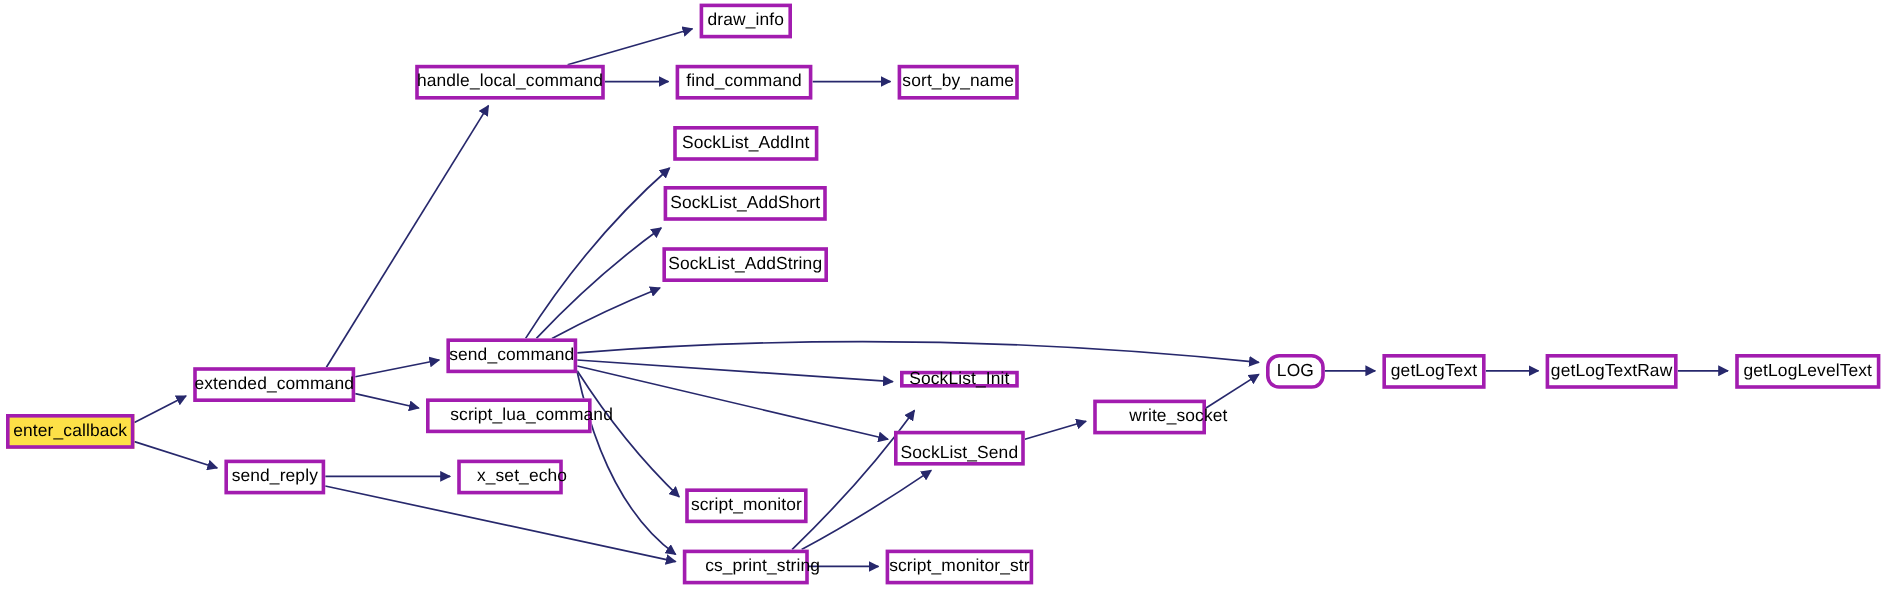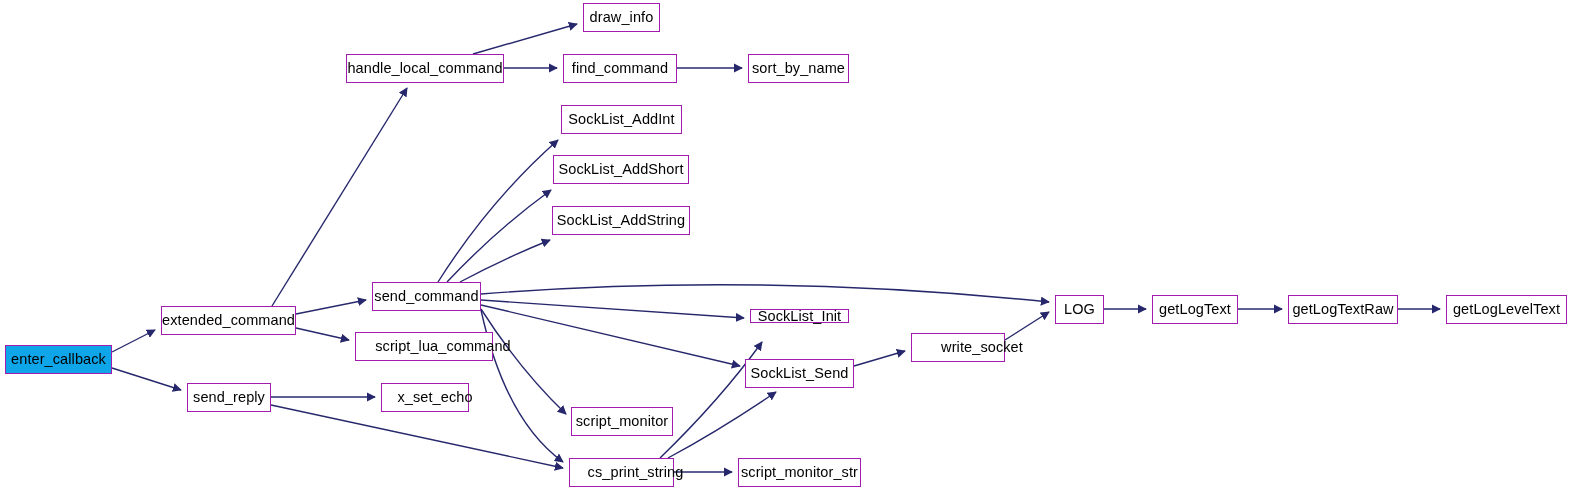--- a/index.html
+++ b/index.html
@@ -21,34 +21,34 @@
     position: absolute;
     left: 0;
     top: 0;
     width: 1573px;
     height: 493px;
     pointer-events: none;
   }
   .node {
     position: absolute;
     box-sizing: border-box;
-    border: 1px solid #a21caf;
+    border: 3px solid #a21caf;
     background: #ffffff;
     color: #000000;
     font-size: 14.5px;
     line-height: 1;
     display: flex;
     align-items: center;
     justify-content: center;
     white-space: nowrap;
     letter-spacing: 0.1px;
     z-index: 5;
   }
   .node.current {
-    background: #0ea5e9;
+    background: #fde047;
   }
 </style>
 </head>
 <body>
 
 <div id="graph">
 
   <svg id="edge-layer" viewBox="0 0 1573 493" xmlns="http://www.w3.org/2000/svg">
     <defs>
       <marker id="arrow" viewBox="0 0 10 10" refX="9" refY="5" markerWidth="6.5" markerHeight="6.5" orient="auto-start-reverse">
@@ -121,36 +121,36 @@
       </div>
       <div class="node" style="left: 553px; top: 155px; width: 136px; height: 29px;">
         <span>SockList_AddShort</span>
       </div>
       <div class="node" style="left: 552px; top: 206px; width: 138px; height: 29px;">
         <span>SockList_AddString</span>
       </div>
       <div class="node" style="left: 750px; top: 309px; width: 99px; height: 14px;">
         <span>SockList_Init</span>
       </div>
-      <div class="node" style="left: 745px; top: 359px; width: 109px; height: 29px;">
+      <div class="node" style="left: 745px; top: 359px; width: 109px; height: 29px; align-items: flex-end;">
         <span>SockList_Send</span>
       </div>
       <div class="node" style="left: 571px; top: 407px; width: 102px; height: 29px;">
         <span>script_monitor</span>
       </div>
       <div class="node" style="left: 569px; top: 458px; width: 105px; height: 29px; padding-left: 28px;">
         <span>cs_print_string</span>
       </div>
       <div class="node" style="left: 738px; top: 458px; width: 123px; height: 29px;">
         <span>script_monitor_str</span>
       </div>
       <div class="node" style="left: 911px; top: 333px; width: 94px; height: 29px; padding-left: 48px;">
         <span>write_socket</span>
       </div>
-      <div class="node" style="left: 1055px; top: 295px; width: 49px; height: 29px;">
+      <div class="node" style="left: 1055px; top: 295px; width: 49px; height: 29px; border-radius: 11px;">
         <span>LOG</span>
       </div>
       <div class="node" style="left: 1152px; top: 295px; width: 86px; height: 29px;">
         <span>getLogText</span>
       </div>
       <div class="node" style="left: 1288px; top: 295px; width: 110px; height: 29px;">
         <span>getLogTextRaw</span>
       </div>
       <div class="node" style="left: 1446px; top: 295px; width: 121px; height: 29px;">
         <span>getLogLevelText</span>

